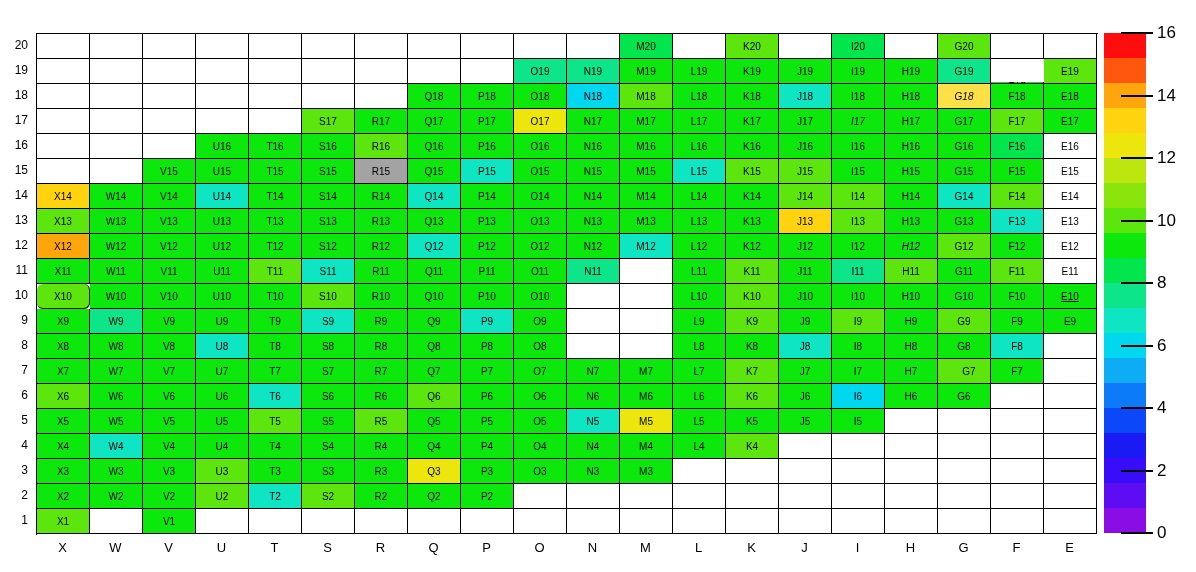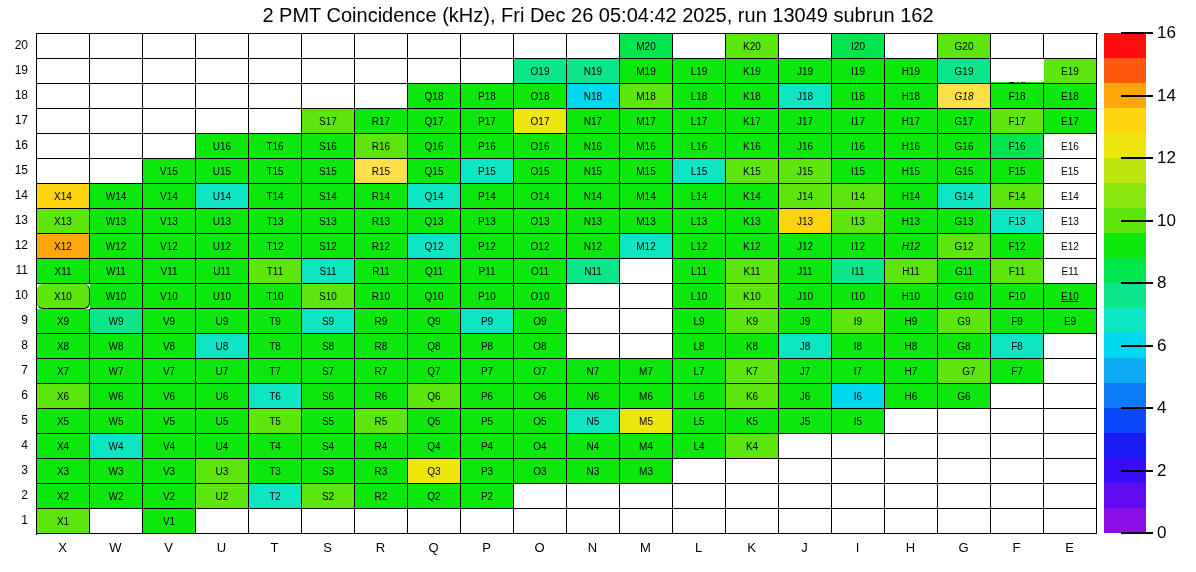--- a/index.html
+++ b/index.html
@@ -52,21 +52,20 @@
   }
   .cticklab{
     position:absolute;left:1157px;width:38px;height:20px;
     font-size:17px;color:#000;line-height:20px;text-align:left;
   }
 </style>
 </head>
 <body>
 
 <div class="figure">
-  <div class="title">2 PMT Coincidence (kHz), Fri Dec 26 05:04:42 2025, run 13049 subrun 162</div>
   <div id="yaxis">
       <div class="ylab" style="top: 33px;">20</div>
       <div class="ylab" style="top: 58px;">19</div>
       <div class="ylab" style="top: 83px;">18</div>
       <div class="ylab" style="top: 108px;">17</div>
       <div class="ylab" style="top: 133px;">16</div>
       <div class="ylab" style="top: 158px;">15</div>
       <div class="ylab" style="top: 183px;">14</div>
       <div class="ylab" style="top: 208px;">13</div>
       <div class="ylab" style="top: 233px;">12</div>
@@ -151,21 +150,21 @@
       <div class="cell" style="background: rgb(92, 230, 13);">S17</div>
       <div class="cell" style="background: rgb(12, 231, 12);">R17</div>
       <div class="cell" style="background: rgb(12, 231, 12);">Q17</div>
       <div class="cell" style="background: rgb(12, 231, 12);">P17</div>
       <div class="cell" style="background: rgb(236, 230, 13);">O17</div>
       <div class="cell" style="background: rgb(12, 231, 12);">N17</div>
       <div class="cell" style="background: rgb(12, 231, 12);">M17</div>
       <div class="cell" style="background: rgb(12, 231, 12);">L17</div>
       <div class="cell" style="background: rgb(12, 231, 12);">K17</div>
       <div class="cell" style="background: rgb(12, 231, 12);">J17</div>
-      <div class="cell" style="background: rgb(12, 231, 12);">I17</div>
+      <div class="cell" style="background: rgb(12, 231, 12); font-style: italic;">I17</div>
       <div class="cell" style="background: rgb(12, 231, 12);">H17</div>
       <div class="cell" style="background: rgb(12, 231, 12);">G17</div>
       <div class="cell" style="background: rgb(92, 230, 13);">F17</div>
       <div class="cell" style="background: rgb(12, 231, 12);">E17</div>
       <div class="cell" style="background: rgb(255, 255, 255);"></div>
       <div class="cell" style="background: rgb(255, 255, 255);"></div>
       <div class="cell" style="background: rgb(255, 255, 255);"></div>
       <div class="cell" style="background: rgb(12, 231, 12);">U16</div>
       <div class="cell" style="background: rgb(12, 231, 12);">T16</div>
       <div class="cell" style="background: rgb(12, 231, 12);">S16</div>
@@ -182,21 +181,21 @@
       <div class="cell" style="background: rgb(12, 231, 12);">H16</div>
       <div class="cell" style="background: rgb(12, 231, 12);">G16</div>
       <div class="cell" style="background: rgb(0, 230, 76);">F16</div>
       <div class="cell" style="background: rgb(255, 255, 255);">E16</div>
       <div class="cell" style="background: rgb(255, 255, 255);"></div>
       <div class="cell" style="background: rgb(255, 255, 255);"></div>
       <div class="cell" style="background: rgb(12, 231, 12);">V15</div>
       <div class="cell" style="background: rgb(12, 231, 12);">U15</div>
       <div class="cell" style="background: rgb(12, 231, 12);">T15</div>
       <div class="cell" style="background: rgb(12, 231, 12);">S15</div>
-      <div class="cell" style="background: #fde047;">R15</div>
+      <div class="cell" style="background: #a3a3a3;">R15</div>
       <div class="cell" style="background: rgb(12, 231, 12);">Q15</div>
       <div class="cell" style="background: rgb(13, 229, 195);">P15</div>
       <div class="cell" style="background: rgb(12, 231, 12);">O15</div>
       <div class="cell" style="background: rgb(12, 231, 12);">N15</div>
       <div class="cell" style="background: rgb(12, 231, 12);">M15</div>
       <div class="cell" style="background: rgb(13, 229, 195);">L15</div>
       <div class="cell" style="background: rgb(92, 230, 13);">K15</div>
       <div class="cell" style="background: rgb(92, 230, 13);">J15</div>
       <div class="cell" style="background: rgb(12, 231, 12);">I15</div>
       <div class="cell" style="background: rgb(12, 231, 12);">H15</div>

